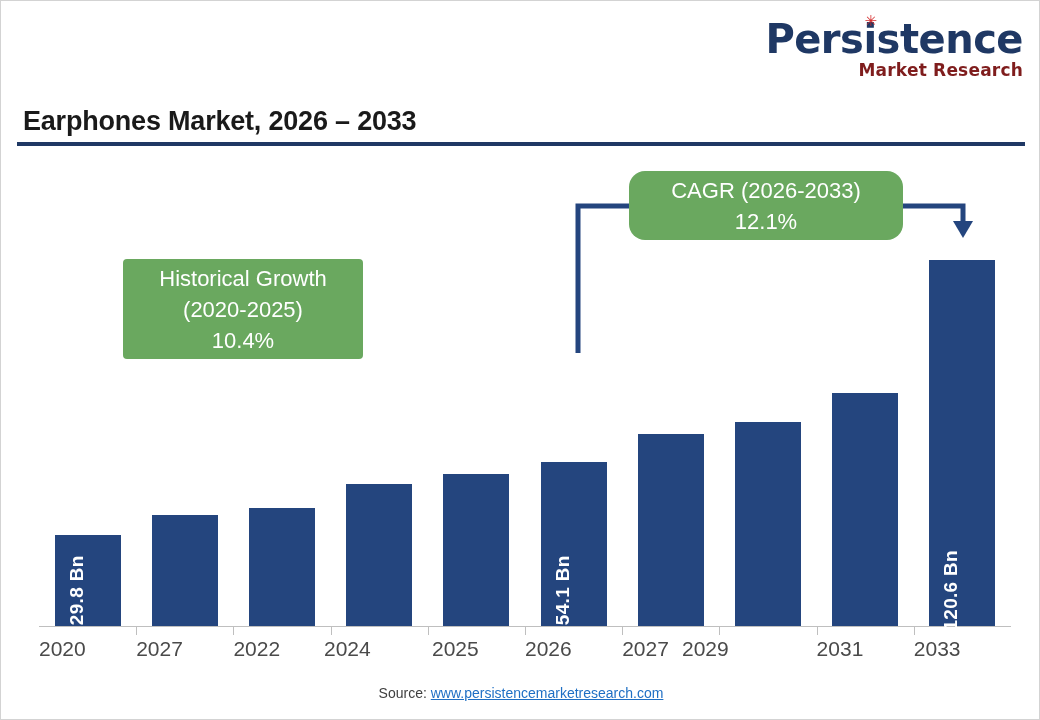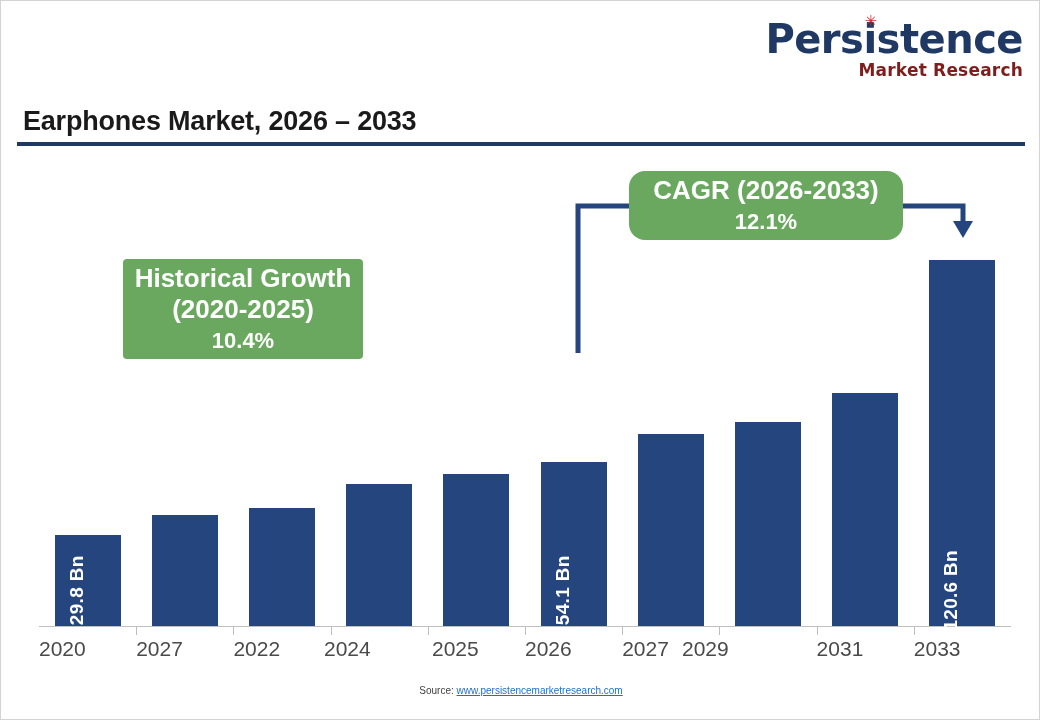--- a/index.html
+++ b/index.html
@@ -148,29 +148,29 @@
     border-radius: 4px;
     color: #ffffff;
     text-align: center;
     box-sizing: border-box;
     display: flex;
     flex-direction: column;
     justify-content: center;
     align-items: center;
   }
   .callout-line {
-    font-size: 26px;
+    font-size: 22px;
     line-height: 31px;
-    font-weight: bold;
+    font-weight: normal;
     text-align: right;
   }
   .callout-value {
     font-size: 22px;
     line-height: 31px;
-    font-weight: bold;
+    font-weight: normal;
   }
   #callout-historical {
     left: 122px;
     top: 258px;
     width: 240px;
     height: 100px;
   }
   #callout-cagr {
     left: 628px;
     top: 170px;
@@ -189,21 +189,21 @@
     pointer-events: none;
   }
 
   
   #source {
     position: absolute;
     left: 0;
     top: 684px;
     width: 1040px;
     text-align: center;
-    font-size: 10px;
+    font-size: 14px;
     color: #3f3f3f;
   }
   #source-link {
     color: #1f6fc4;
     text-decoration: underline;
   }
 </style>
 </head>
 <body>
 

